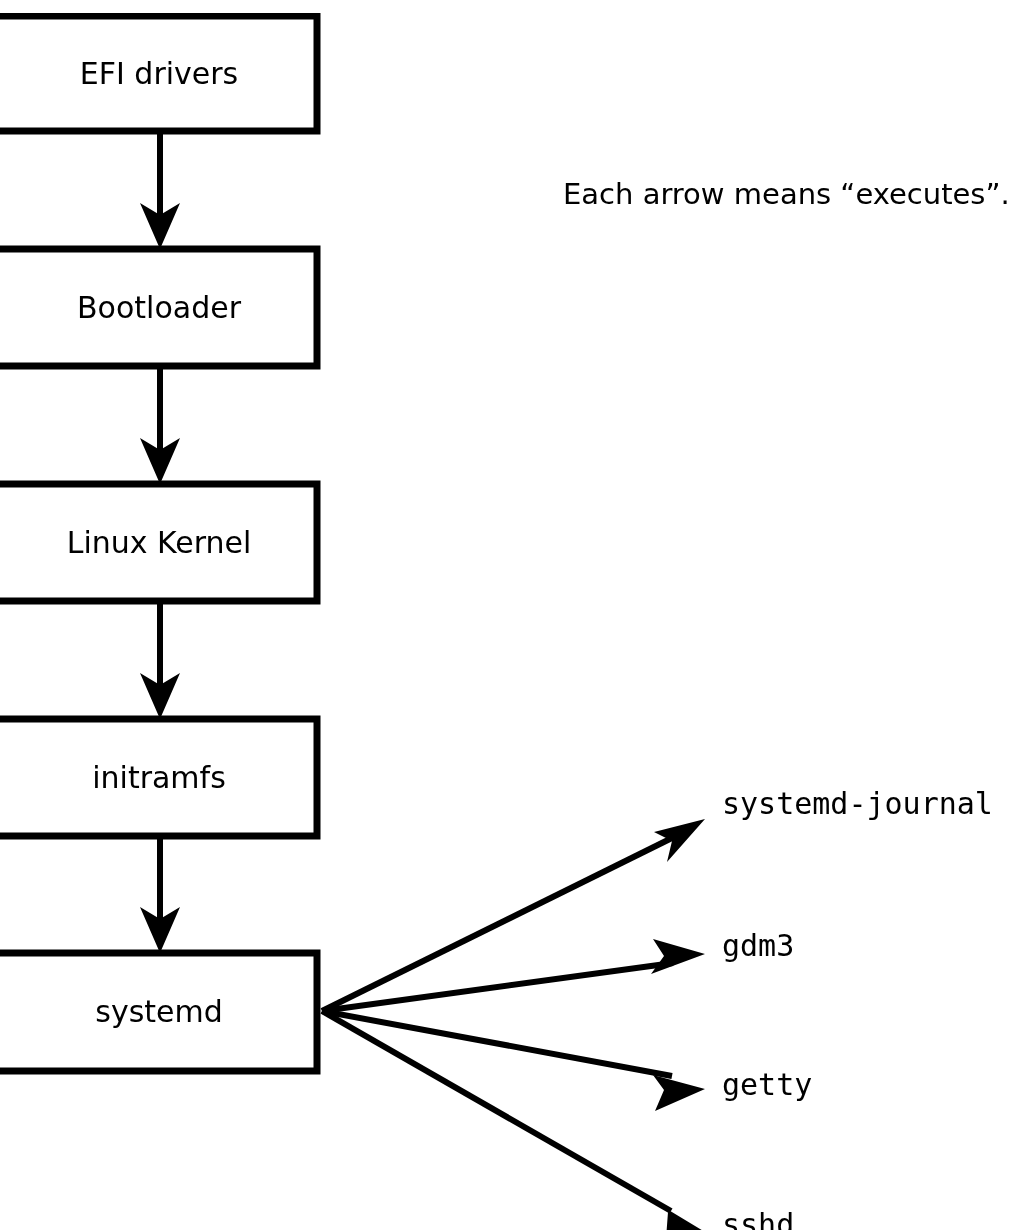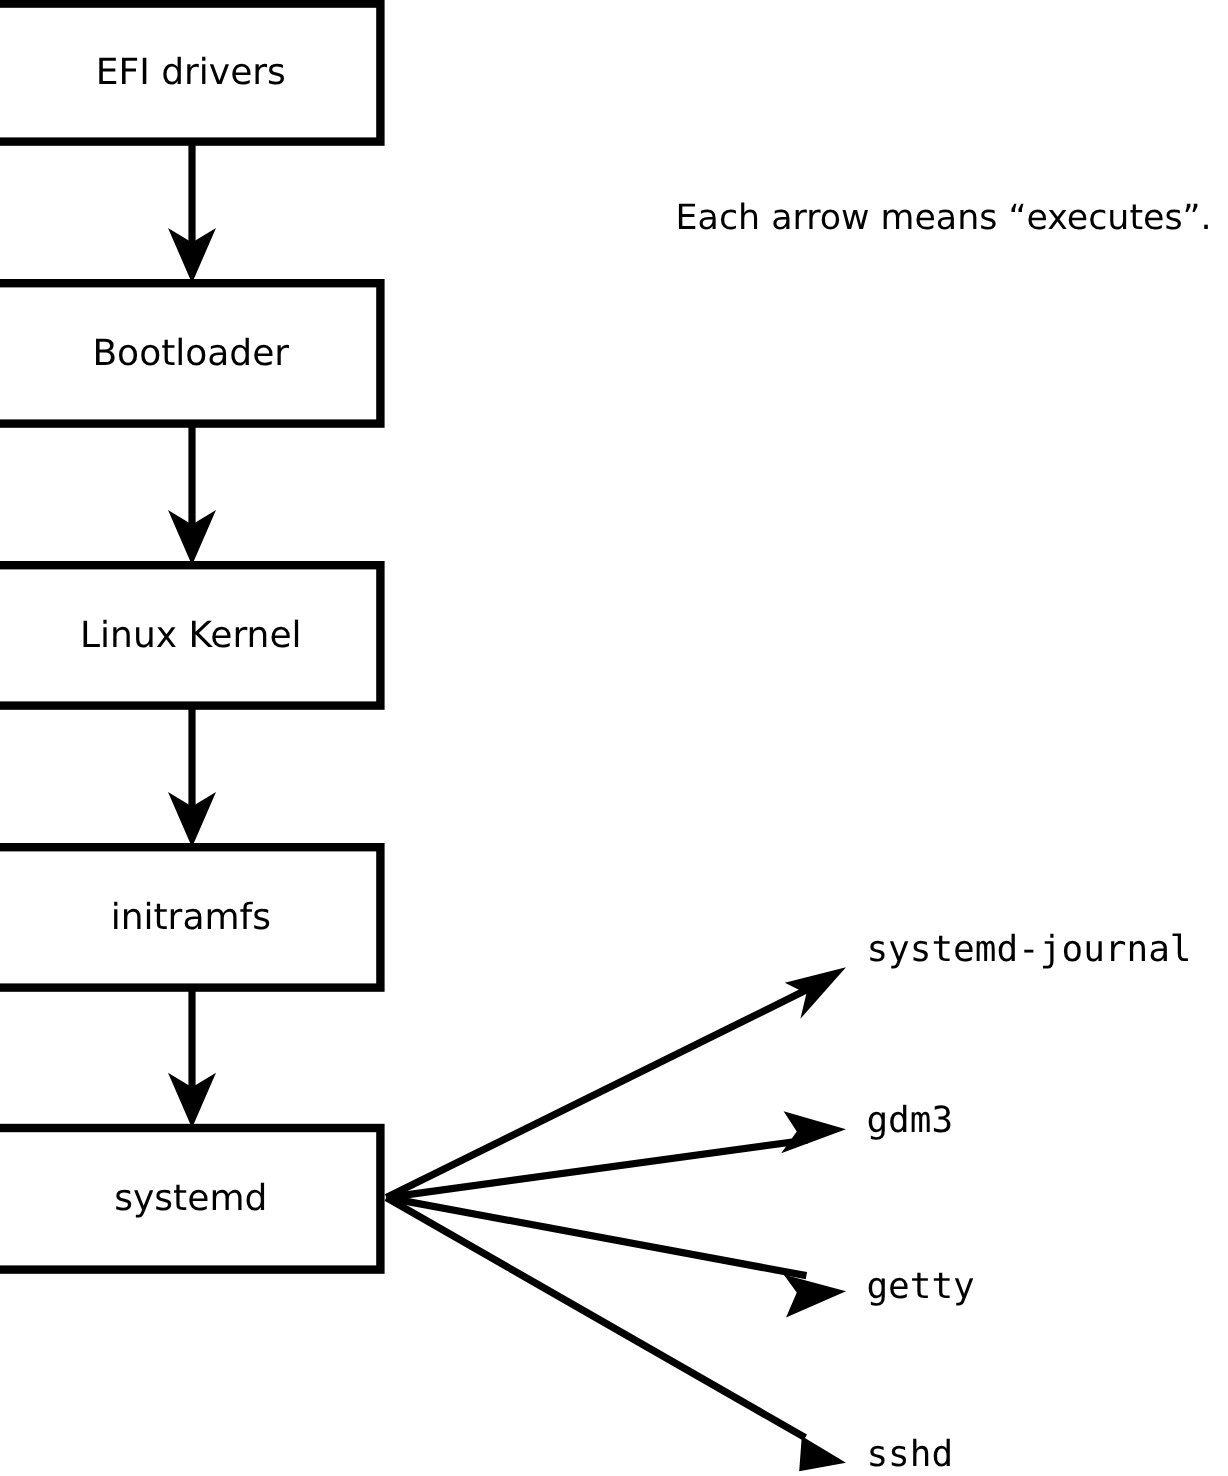--- a/index.html
+++ b/index.html
@@ -10,21 +10,21 @@
   body {
     width: 1023px;
     height: 1230px;
     position: relative;
     overflow: hidden;
     font-family: "DejaVu Sans", sans-serif;
   }
   #diagram-root {
     position: absolute;
     left: 0;
-    top: 0;
+    top: 13px;
     width: 1023px;
     height: 1170px;
   }
   svg#boot-flow-svg {
     position: absolute;
     left: 0;
     top: 0;
     width: 1023px;
     height: 1230px;
     display: block;

